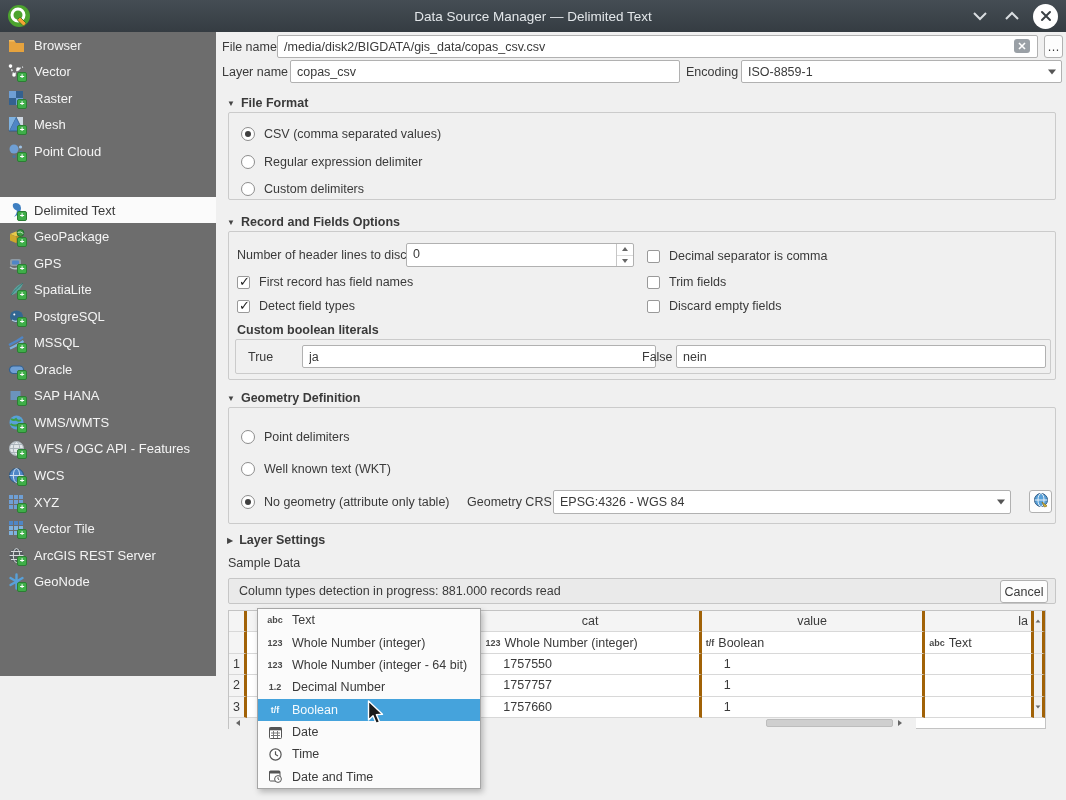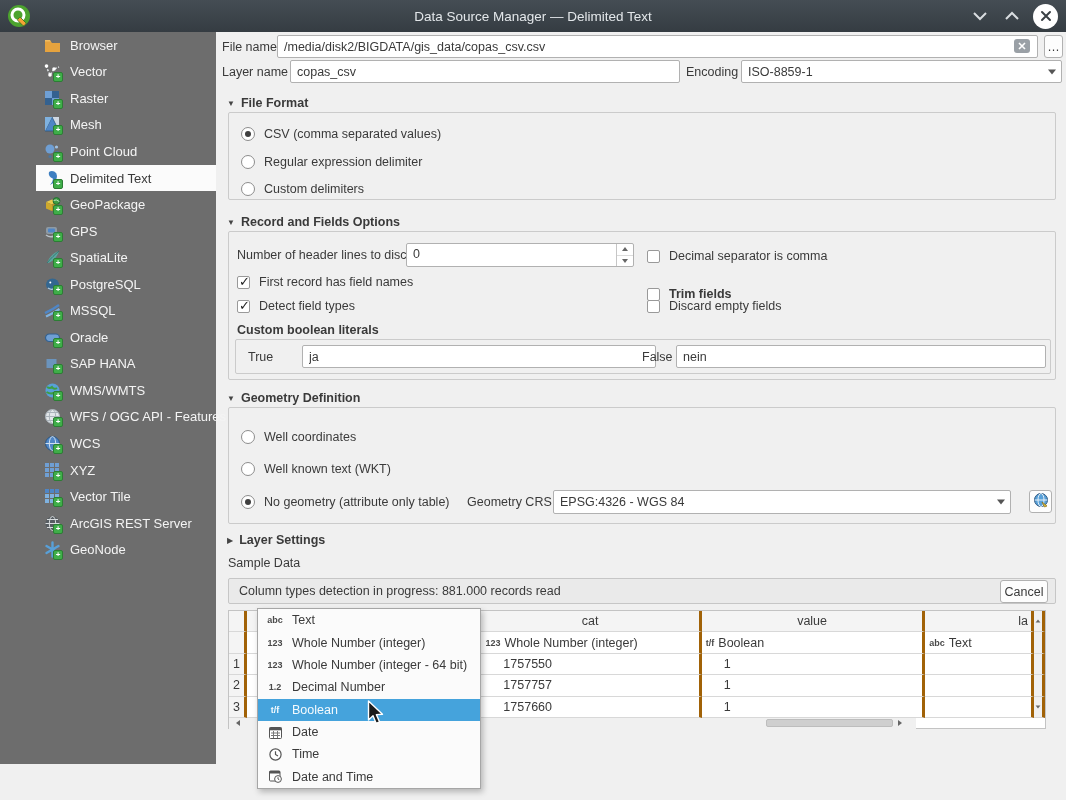--- a/index.html
+++ b/index.html
@@ -10,24 +10,24 @@
   
   .titlebar { position:absolute; left:0; top:0; width:1066px; height:32px;
     background:linear-gradient(#454d54,#353c42); display:flex; align-items:center; }
   .titlebar .qlogo { position:absolute; left:7px; top:4px; }
   .titlebar .title { flex:1; text-align:center; color:#e3e7ea; font-size:13.5px; }
   .tb-btns { position:absolute; right:8px; top:0; height:32px; display:flex; align-items:center; gap:10px; }
   .tb-chev { width:22px; height:22px; display:flex; align-items:center; justify-content:center; }
   .tb-close { width:25px; height:25px; background:#fff; border-radius:50%; display:flex; align-items:center; justify-content:center; }
 
   
-  .sidebar { position:absolute; left:0; top:32px; width:216px; height:732px; background:#6d6d6d;padding-left:36px; }
+  .sidebar { position:absolute; left:0; top:32px; width:216px; height:644px; background:#6d6d6d; }
   .sb-item { height:26.55px; display:flex; align-items:center; padding-left:8px; gap:9px;
     color:#f4f4f4; font-size:13px; cursor:default; white-space:nowrap; }
-  .sb-item.sel { background:#fbfbfb; color:#3a3a3a; }
+  .sb-item.sel { background:#fbfbfb; color:#3a3a3a;margin-top:32px; }
   .sb-ico { position:relative; width:17px; height:17px; flex:0 0 17px; }
   .sb-ico svg { display:block; }
   .plus::before { content:"+"; position:absolute; right:-2px; bottom:-2px; width:8px; height:8px;
     background:#3fae49; border:1px solid #2c7d34; border-radius:2px; color:#fff; font-size:8px;
     line-height:7px; text-align:center; font-weight:bold; }
 
   
   .inp { position:absolute; height:23px; background:#fff; border:1px solid #b1b1b1; border-radius:2px;
     padding:0 6px; font-size:12.5px; color:#3a3a3a; font-family:inherit; }
   .lbl { position:absolute; height:23px; display:flex; align-items:center; }
@@ -382,21 +382,21 @@
       </span>
     </div>
     <div class="optrow" style="left:418px;top:16px;">
       <span class="cb"></span>
       <span>Decimal separator is comma</span>
     </div>
     <div class="optrow" style="left:8px;top:42px;">
       <span class="cb checked"></span>
       <span>First record has field names</span>
     </div>
-    <div class="optrow" style="left:418px;top:54px;font-weight:bold;">
+    <div class="optrow" style="left:418px;top:42px;">
       <span class="cb"></span>
       <span>Trim fields</span>
     </div>
     <div class="optrow" style="left:8px;top:66px;">
       <span class="cb checked"></span>
       <span>Detect field types</span>
     </div>
     <div class="optrow" style="left:418px;top:66px;">
       <span class="cb"></span>
       <span>Discard empty fields</span>
@@ -410,21 +410,21 @@
     </div>
   </div>
 
   <div class="sect-hdr" style="left:227px;top:391px;">
     <span class="tri">▼</span>
     <span>Geometry Definition</span>
   </div>
   <div class="gbox" style="left:228px;top:407px;width:828px;height:117px;">
     <div class="optrow" style="left:12px;top:21px;">
       <span class="radio"></span>
-      <span>Well coordinates</span>
+      <span>Point delimiters</span>
     </div>
     <div class="optrow" style="left:12px;top:53px;">
       <span class="radio"></span>
       <span>Well known text (WKT)</span>
     </div>
     <div class="optrow" style="left:12px;top:86px;">
       <span class="radio sel"></span>
       <span>No geometry (attribute only table)</span>
     </div>
     <span class="lbl" style="left:238px;top:82px;">Geometry CRS</span>

